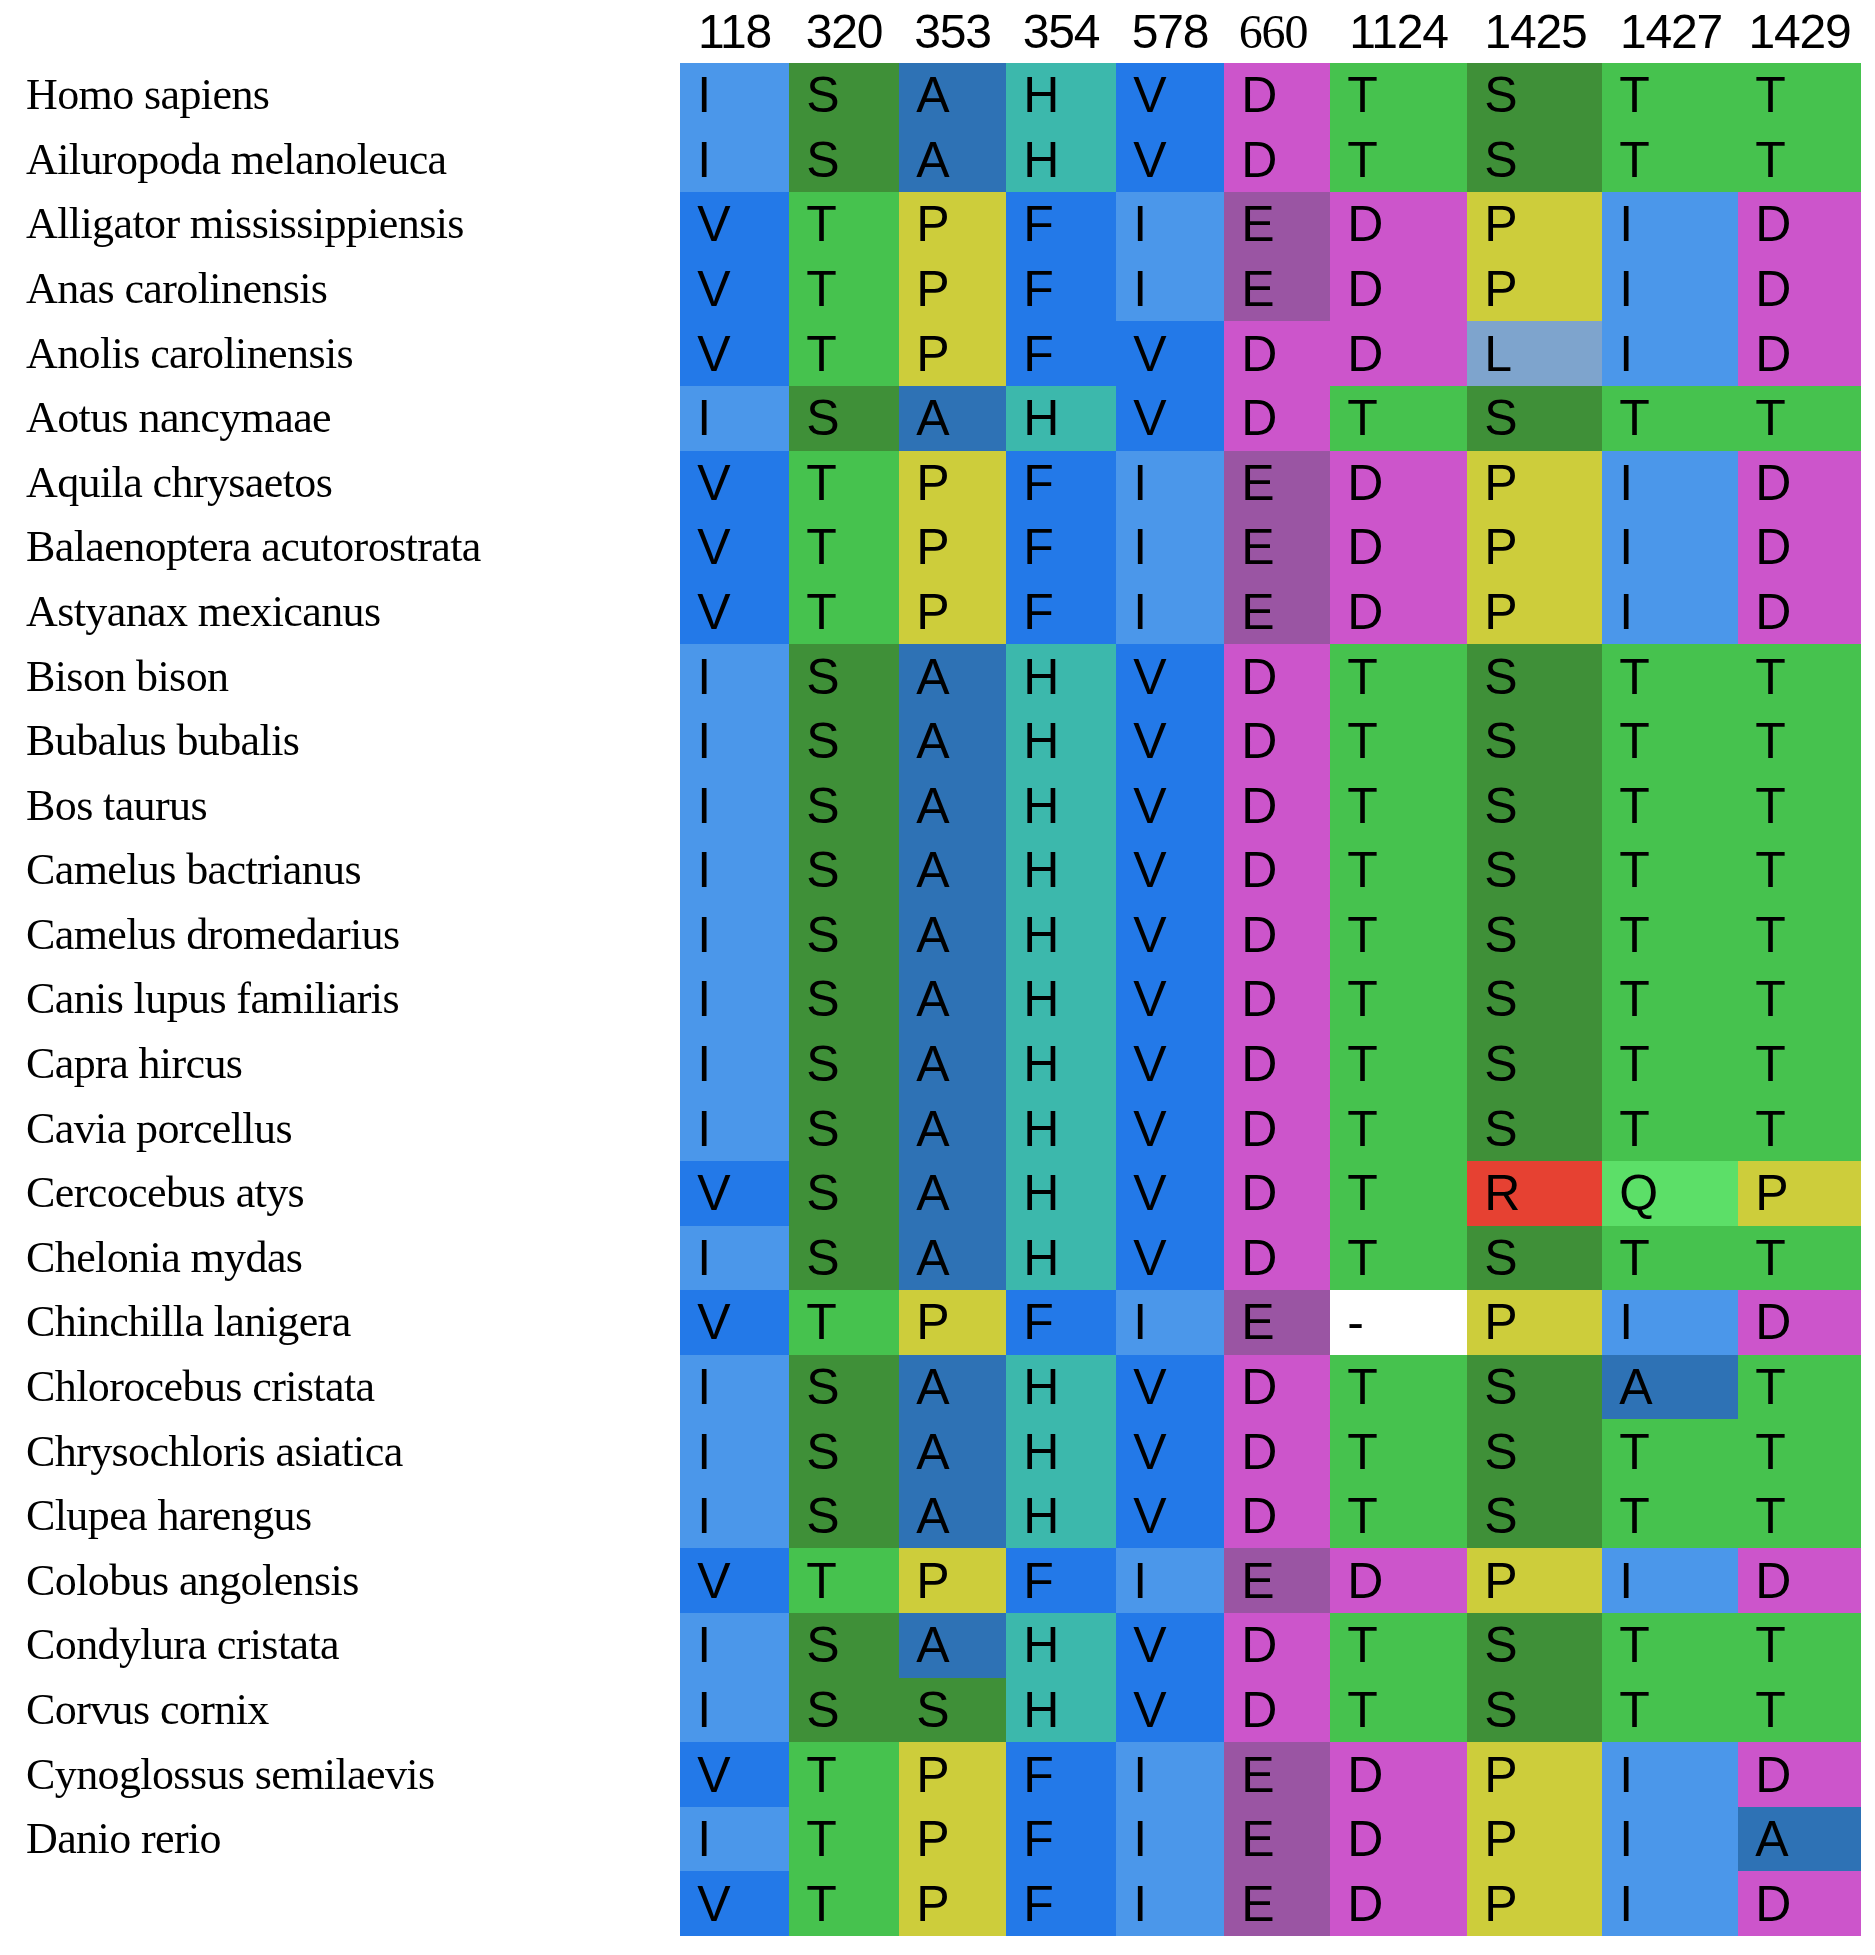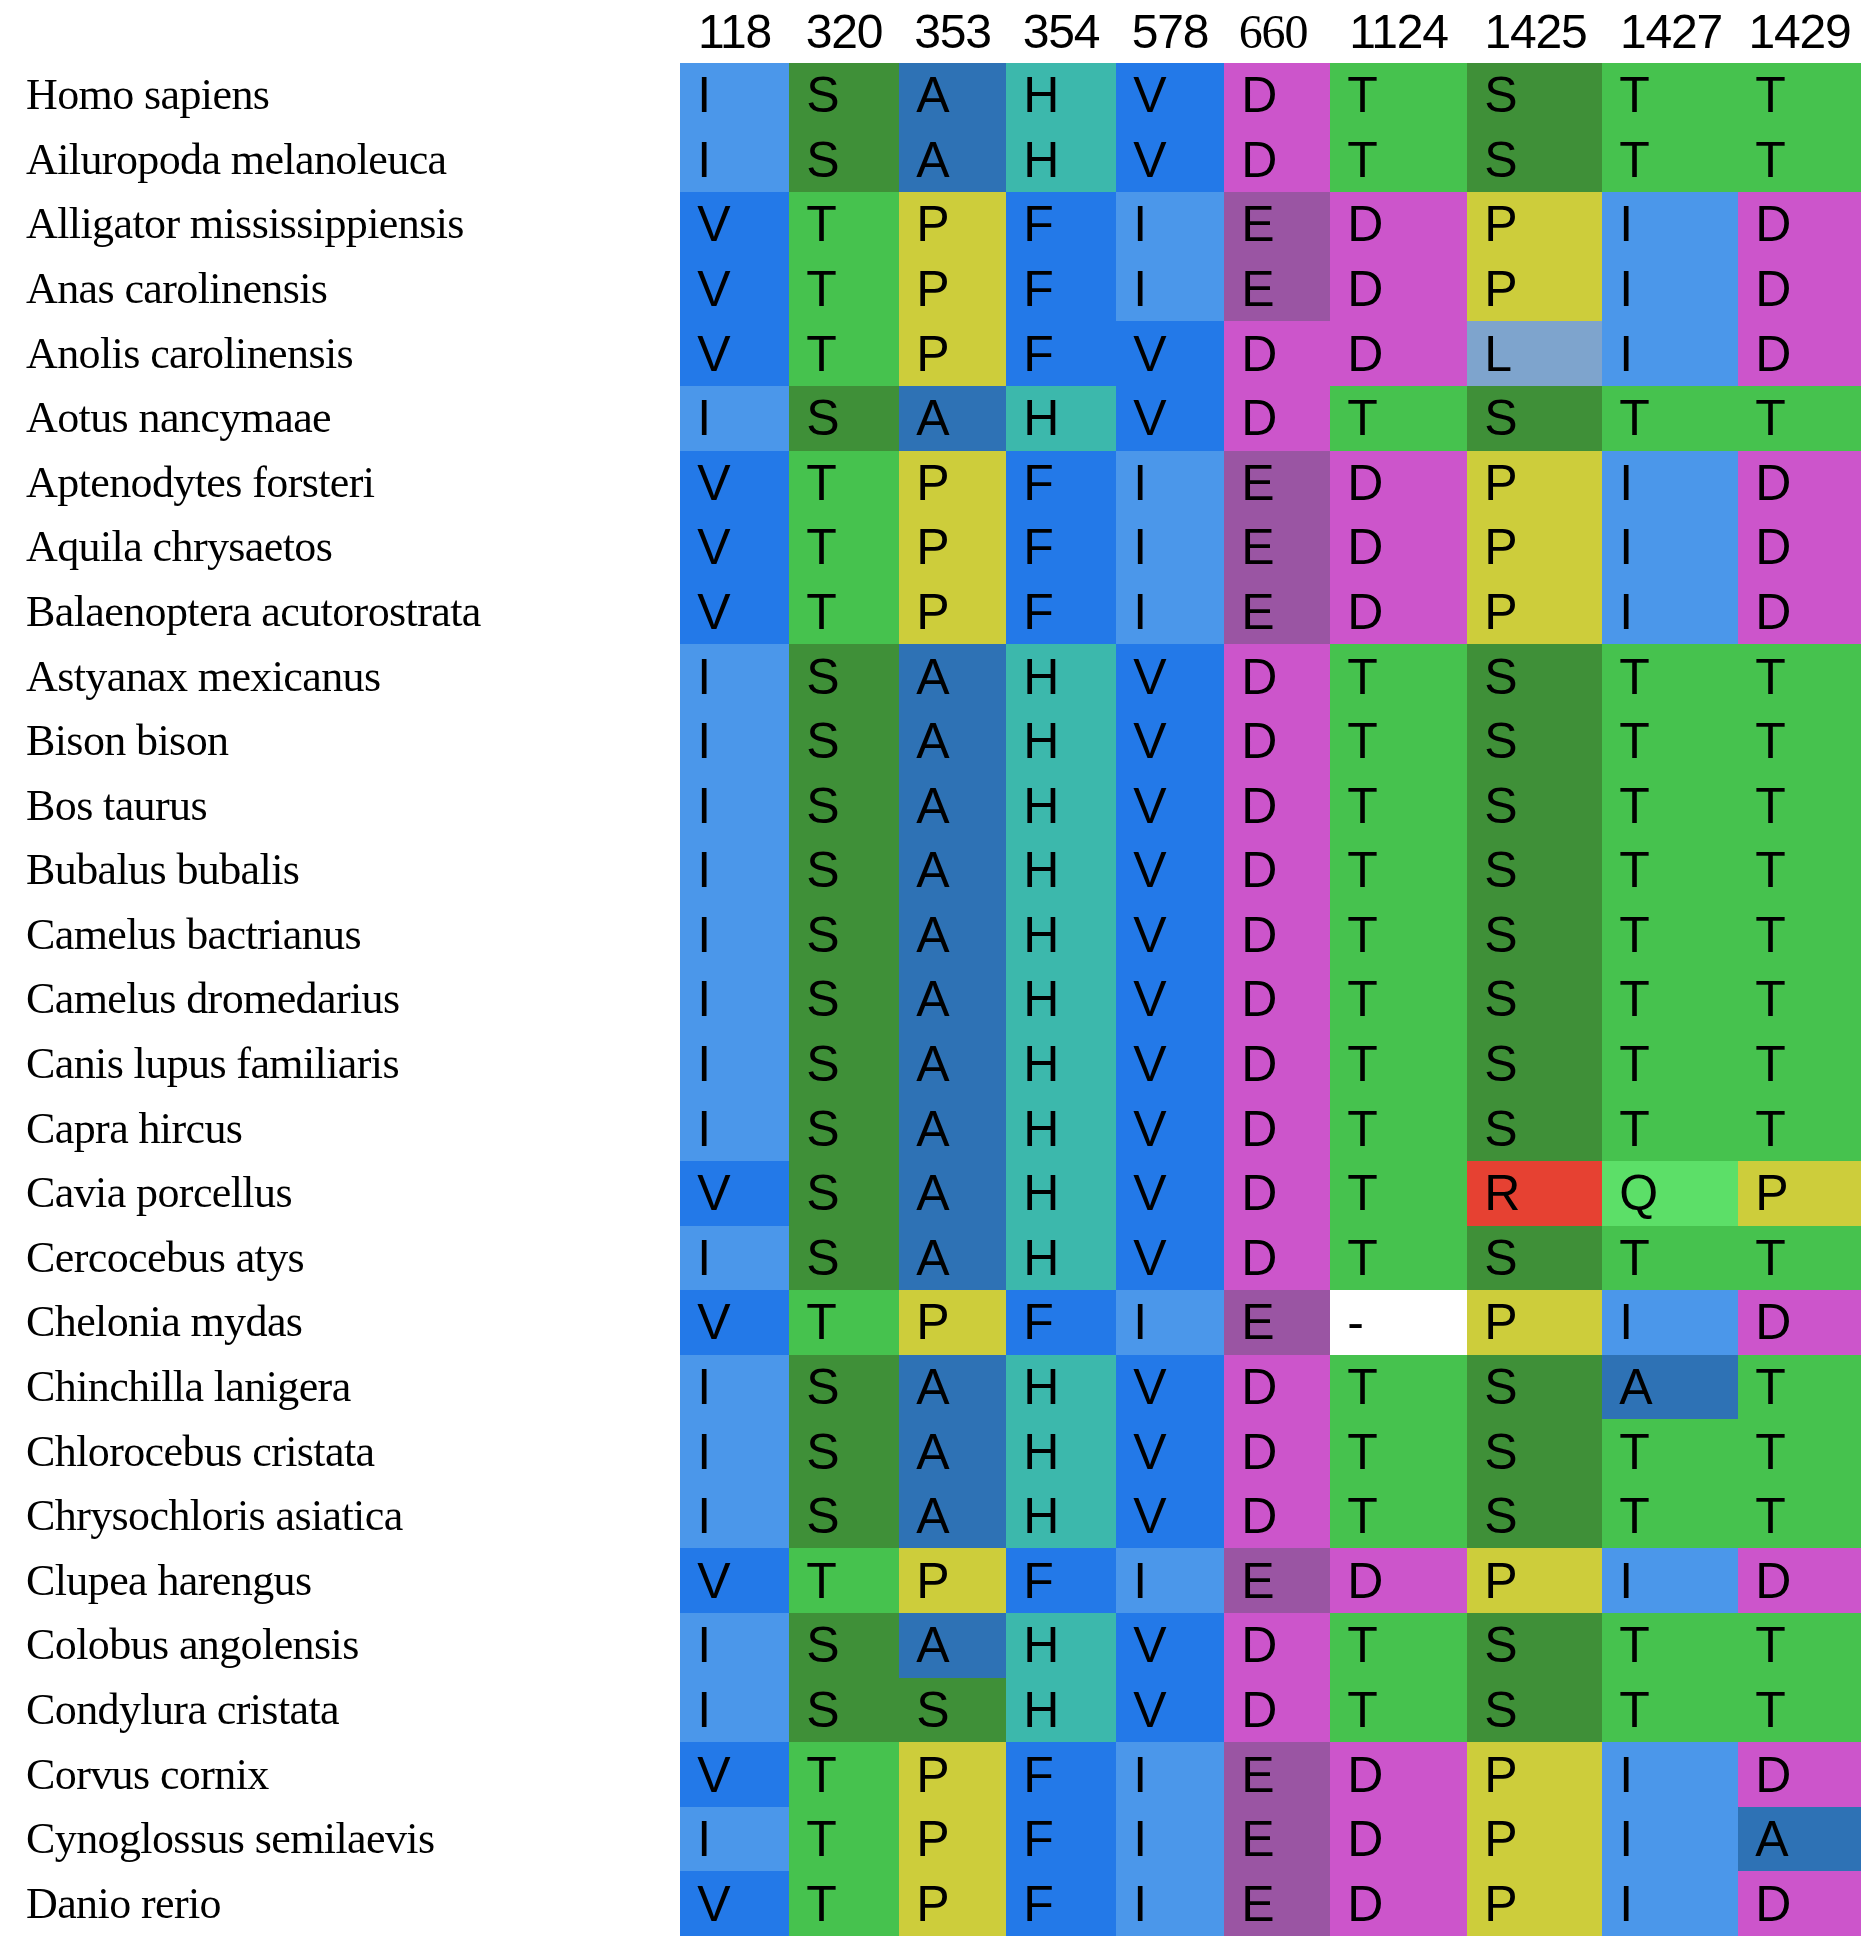--- a/index.html
+++ b/index.html
@@ -60,27 +60,26 @@
       <div class="pos" style="left: 923px; width: 136px;">1427</div>
       <div class="pos" style="left: 1058px; width: 123px;">1429</div>
     </div>
   <div id="names">
       <div class="name">Homo sapiens</div>
       <div class="name">Ailuropoda melanoleuca</div>
       <div class="name">Alligator mississippiensis</div>
       <div class="name">Anas carolinensis</div>
       <div class="name">Anolis carolinensis</div>
       <div class="name">Aotus nancymaae</div>
-      <div class="name">Aptenodytes forsteri</div>
       <div class="name">Aquila chrysaetos</div>
       <div class="name">Balaenoptera acutorostrata</div>
       <div class="name">Astyanax mexicanus</div>
       <div class="name">Bison bison</div>
+      <div class="name">Bubalus bubalis</div>
       <div class="name">Bos taurus</div>
-      <div class="name">Bubalus bubalis</div>
       <div class="name">Camelus bactrianus</div>
       <div class="name">Camelus dromedarius</div>
       <div class="name">Canis lupus familiaris</div>
       <div class="name">Capra hircus</div>
       <div class="name">Cavia porcellus</div>
       <div class="name">Cercocebus atys</div>
       <div class="name">Chelonia mydas</div>
       <div class="name">Chinchilla lanigera</div>
       <div class="name">Chlorocebus cristata</div>
       <div class="name">Chrysochloris asiatica</div>

